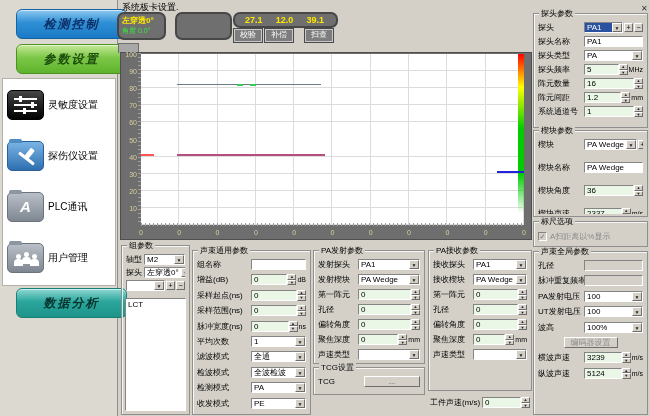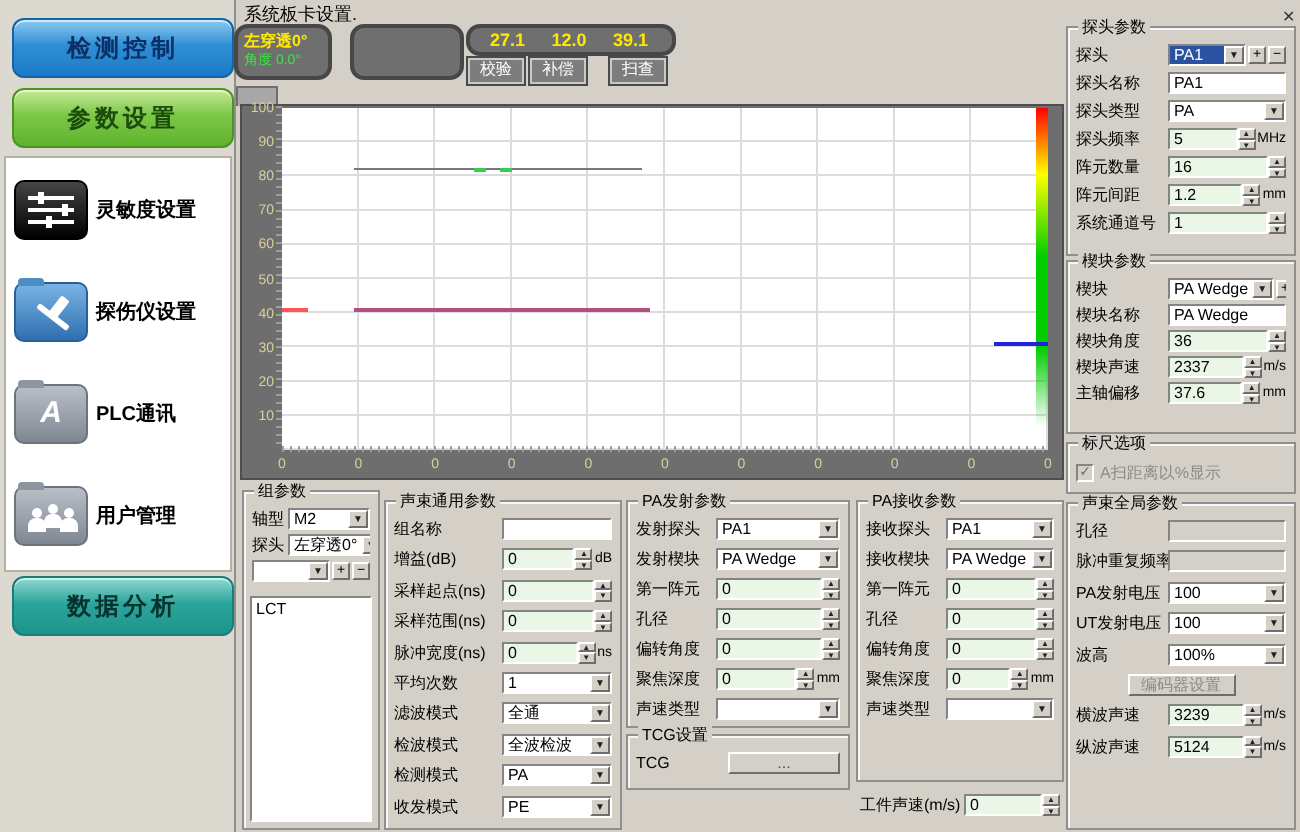--- a/index.html
+++ b/index.html
@@ -1,27 +1,27 @@
 <!DOCTYPE html>
 <html><head>
 <meta charset="utf-8">
 <style>
 *{box-sizing:border-box;margin:0;padding:0}
 html,body{width:650px;height:416px}
 body{position:relative;overflow:hidden;background:#d4d0c8;font-family:"Liberation Sans","DejaVu Sans",sans-serif;font-size:9px;color:#000}
 
 #sidebar{position:absolute;left:0;top:0;width:118px;height:416px;background:#dcd9d1;border-right:1px solid #8f8f8f}
-.sbtn{position:absolute;left:6px;width:111px;height:30px;border-radius:6px;display:flex;align-items:center;justify-content:center;font-weight:bold;font-size:12px;letter-spacing:2px;cursor:pointer;font-family:"Liberation Serif","DejaVu Serif",serif}
+.sbtn{position:absolute;left:16px;width:111px;height:30px;border-radius:6px;display:flex;align-items:center;justify-content:center;font-weight:bold;font-style:italic;font-size:12px;letter-spacing:2px;cursor:pointer;font-family:"Liberation Serif","DejaVu Serif",serif}
 #btn-detect{top:9px;background:linear-gradient(#8dc9f0,#2f8fd5 45%,#1a7ac6);border:1px solid #1464a5;color:#0d2f66;box-shadow:inset 0 1px 0 #cfe9fb}
 #btn-param{top:44px;background:linear-gradient(#c6e998,#7cc748 45%,#5fb32c);border:1px solid #4d9323;color:#1d4d0d;box-shadow:inset 0 1px 0 #e6f6d0}
 #btn-data{top:288px;background:linear-gradient(#8fd9d2,#2ba69c 45%,#1d948a);border:1px solid #177f76;color:#07322e;box-shadow:inset 0 1px 0 #cdeeea}
 #menu{position:absolute;left:2px;top:78px;width:114px;height:208px;background:#fff;border:1px solid #b3b0a8}
 .mitem{display:flex;align-items:center;height:51px;padding-left:4px;cursor:pointer}
 .micon{width:37px;height:30px;border-radius:5px;margin-right:4px;position:relative;flex:0 0 auto}
-.mlabel{font-weight:bold;font-size:10px}
+.mlabel{font-weight:normal;font-size:10px}
 .icon-sens{background:linear-gradient(#454545,#000);border:1px solid #000}
 .sl{position:absolute;left:6px;right:6px;height:2px;background:#fff}
 .s1{top:7px}.s2{top:13px}.s3{top:19px}
 .kn{position:absolute;width:3px;height:6px;background:#fff}
 .k1{left:11px;top:5px}.k2{left:23px;top:11px}.k3{left:15px;top:17px}
 .folder:before{content:"";position:absolute;top:-3px;left:1px;width:13px;height:4px;border-radius:2px 2px 0 0;background:#8d96a0;border-bottom:none}
 .icon-flaw{background:linear-gradient(#7ab4e4,#2f6fb0);border:1px solid #2a5f98}
 .icon-flaw:before{background:#4e8cc4}
 .hhandle{position:absolute;left:9px;top:15px;width:19px;height:3px;background:#fff;transform:rotate(38deg);border-radius:1px}
 .hhead{position:absolute;left:19px;top:6px;width:5px;height:11px;background:#fff;transform:rotate(38deg);border-radius:1px}
@@ -73,21 +73,21 @@
 .pm{flex:0 0 9px;height:9px;margin-left:1px;background:#d4d0c8;border:1px solid;border-color:#fff #6e6e6e #6e6e6e #fff;font-size:7px;line-height:7px;text-align:center;cursor:pointer}
 .unit{flex:0 0 auto;font-size:7px;margin-left:1px;white-space:nowrap}
 .btn{height:11px;background:#d4d0c8;border:1px solid;border-color:#fff #6e6e6e #6e6e6e #fff;font-size:8px;line-height:9px;padding:0 6px;text-align:center;cursor:pointer}
 .btn.dis{color:#8b8b8b}
 .cb{flex:0 0 9px;width:9px;height:9px;background:#d4d0c8;border:1px solid;border-color:#848484 #fff #fff #848484;font-size:7px;line-height:8px;text-align:center;color:#6d6d6d;margin-right:3px}
 .cblbl{font-size:8px;color:#8b8b8b;white-space:nowrap;overflow:hidden}
 
 #gb-probe{left:533px;top:13px;width:115px;height:115px}
 #gb-probe .rows{gap:3px}
 #gb-wedge{left:533px;top:130px;width:115px;height:87px}
-#gb-wedge .rows{gap:2px}
+#gb-wedge .rows{gap:12px}
 #gb-ruler{left:533px;top:221px;width:115px;height:26px}
 #gb-ruler .rows{top:9px}
 #gb-global{left:533px;top:251px;width:115px;height:164px}
 #gb-global .rows{gap:4.4px}
 #gb-group{left:121px;top:245px;width:69px;height:170px}
 #gb-group .rows{gap:2px;bottom:auto;height:43px}
 #gb-group .lbl{flex-basis:18px}
 #grouplist{position:absolute;left:3px;right:3px;top:52px;bottom:3px;background:#fff;border:1px solid;border-color:#848484 #fff #fff #848484;padding:1px 2px;font-size:8px}
 #gb-beam{left:192px;top:250px;width:119px;height:165px}
 #gb-beam .rows{gap:4.4px}

